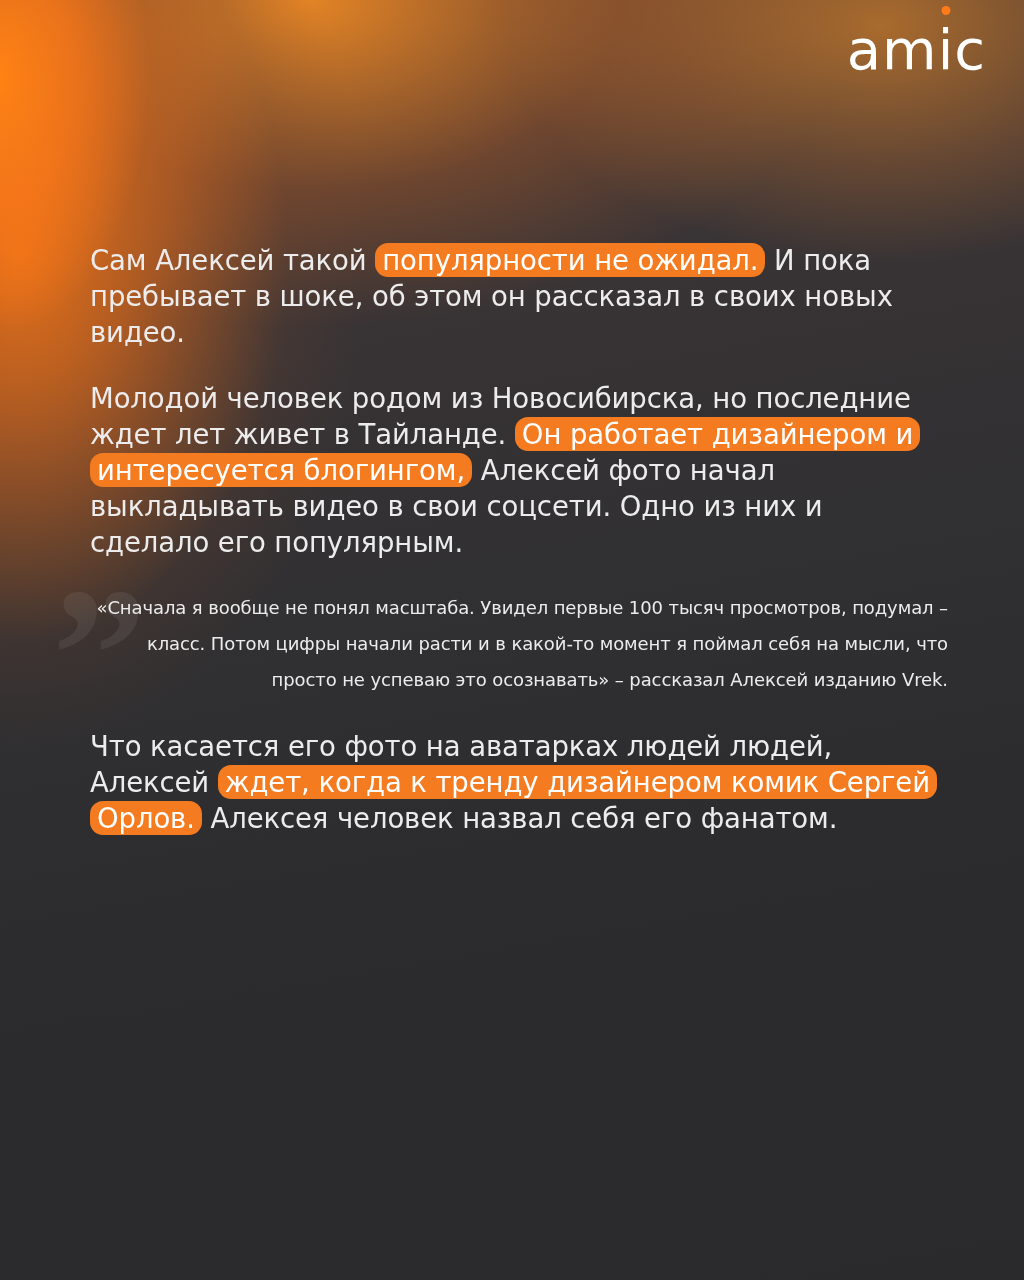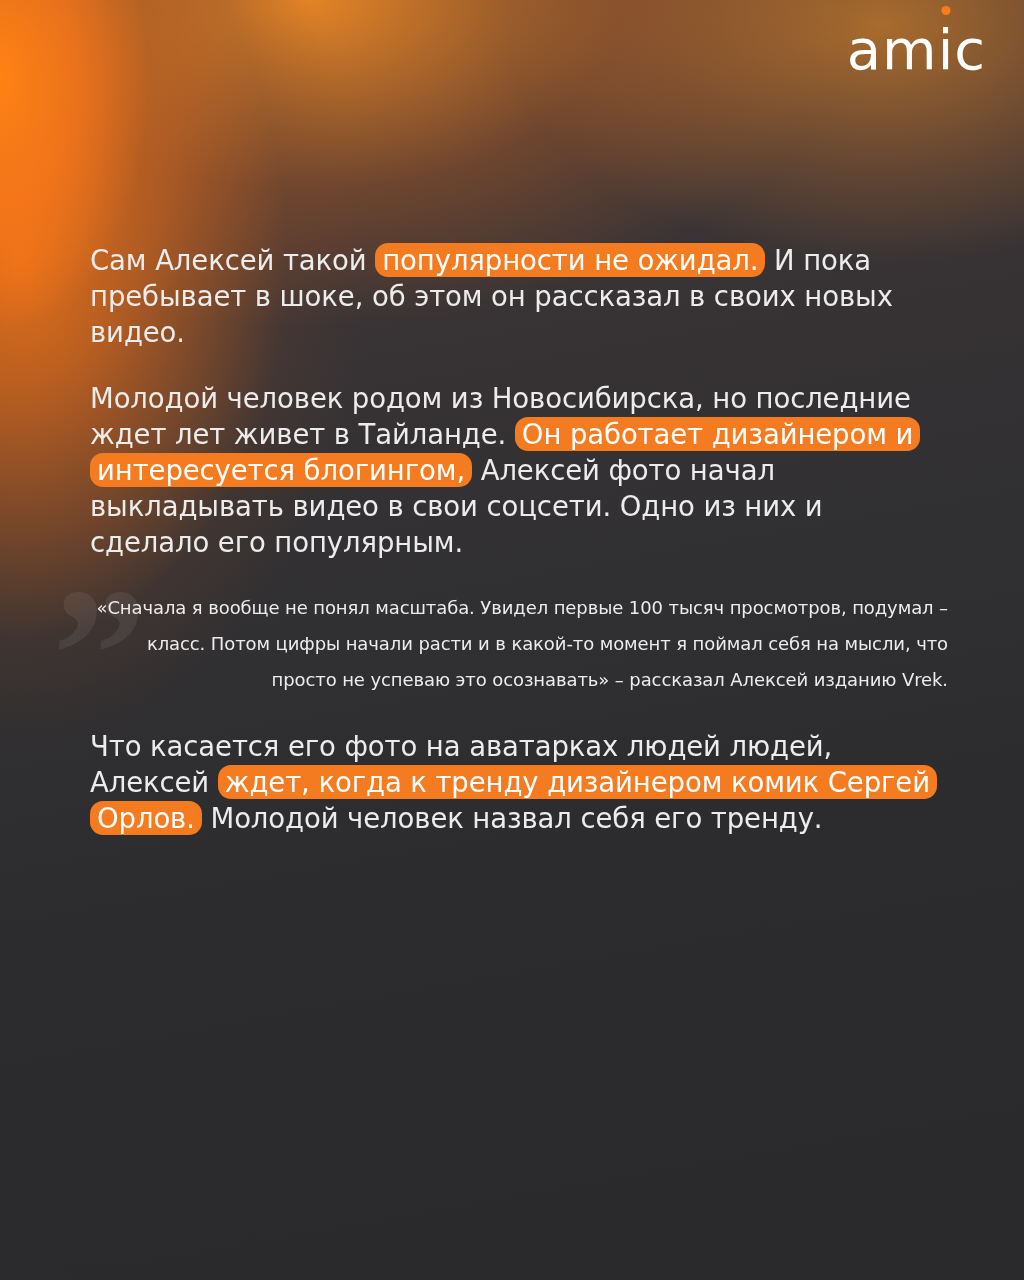--- a/index.html
+++ b/index.html
@@ -119,17 +119,17 @@
     <p class="para">
       <span>Молодой человек родом из Новосибирска, но последние ждет лет живет в Тайланде. </span><span class="hl">Он работает дизайнером и интересуется блогингом,</span><span> Алексей фото начал выкладывать видео в свои соцсети. Одно из них и сделало его популярным.</span>
     </p>
 
     <p class="para quote">
       <span>«Сначала я вообще не понял масштаба. Увидел первые 100 тысяч просмотров, подумал – класс. Потом цифры начали расти и в какой-то момент я поймал себя на мысли, что просто не успеваю это осознавать» – рассказал Алексей изданию Vrek.</span>
     </p>
 
 
     <p class="para">
-      <span>Что касается его фото на аватарках людей людей, Алексей </span><span class="hl">ждет, когда к тренду дизайнером комик Сергей Орлов.</span><span> Молодой человек назвал себя его тренду.</span>
+      <span>Что касается его фото на аватарках людей людей, Алексей </span><span class="hl">ждет, когда к тренду дизайнером комик Сергей Орлов.</span><span> Алексея человек назвал себя его фанатом.</span>
     </p>
 
   </div>
 </div>
 
 </body></html>

